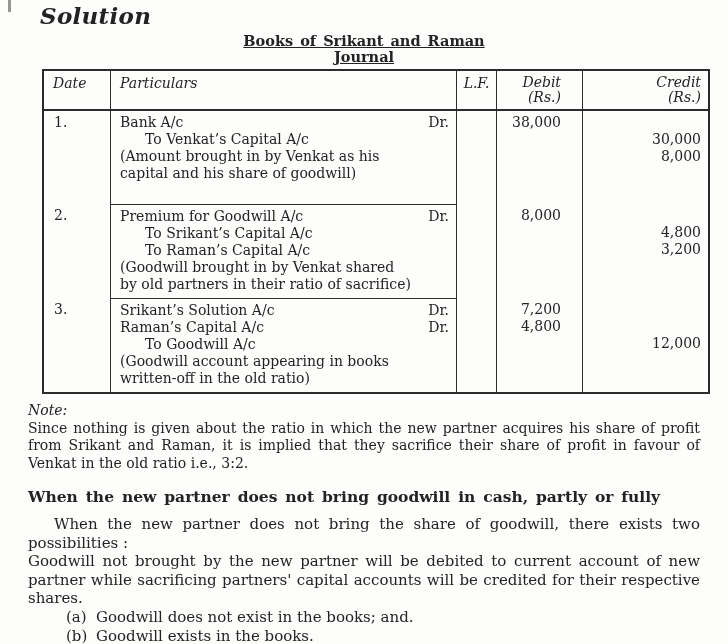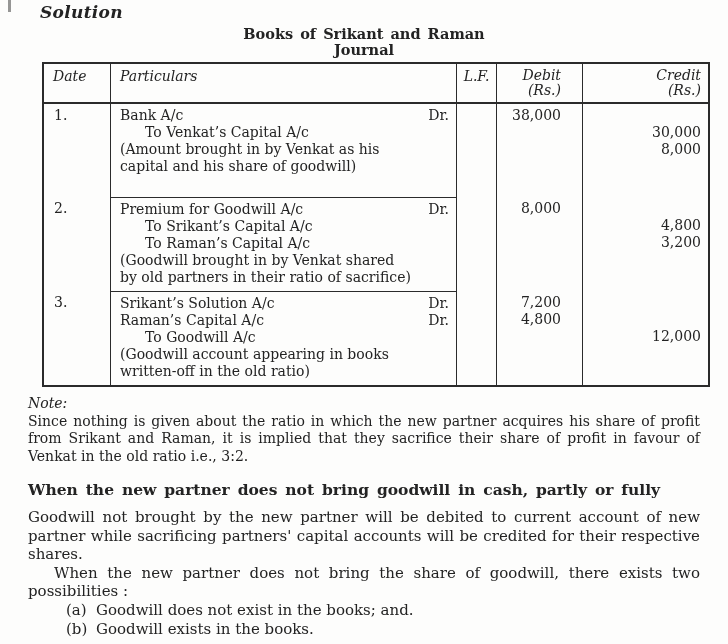--- a/index.html
+++ b/index.html
@@ -14,25 +14,25 @@
   }
   .page { position: relative; padding: 2px 28px 0 28px; }
 
   .scan-artifact {
     position: absolute; left: 8px; top: 0;
     width: 3px; height: 12px;
     background: #6a6a6a; opacity: .7;
   }
 
   .solution-heading {
-    font-size: 17px; font-weight: bold; font-style: italic;
+    font-size: 23px; font-weight: bold; font-style: italic;
     margin: 0 0 4px 12px; letter-spacing: .3px;
   }
 
-  .title-block { text-align: center; font-weight: bold; font-size: 14.5px; line-height: 16px; word-spacing: 2px; }
+  .title-block { text-align: center; font-weight: bold; font-size: 14.5px; line-height: 16px; word-spacing: 2px; text-decoration: underline; }
   .title-block div { margin: 0; }
 
   
   .journal {
     margin: 4px 0 0 14px;
     width: 668px;
     border: 2px solid #2b2b2b;
     box-sizing: border-box;
   }
   .jrow { display: grid; grid-template-columns: 67px 346px 40px 86px 1fr; }
@@ -216,23 +216,23 @@
       </div>
   </div>
 
   <div class="note">
     <div class="note-label">Note:</div>
     <div class="note-text">Since nothing is given about the ratio in which the new partner acquires his share of profit from Srikant and Raman, it is implied that they sacrifice their share of profit in favour of Venkat in the old ratio i.e., 3:2.</div>
   </div>
 
   <div class="section-heading">When the new partner does not bring goodwill in cash, partly or fully</div>
 
+  <p class="body-para indented">When the new partner does not bring the share of goodwill, there exists two possibilities :</p>
+
   <p class="body-para">Goodwill not brought by the new partner will be debited to current account of new partner while sacrificing partners' capital accounts will be credited for their respective shares.</p>
-
-  <p class="body-para indented">When the new partner does not bring the share of goodwill, there exists two possibilities :</p>
 
   <div class="possib-list">
     <div class="list-item">
       <span class="list-label">(a)</span>
       <span>Goodwill does not exist in the books; and.</span>
     </div>
     <div class="list-item">
       <span class="list-label">(b)</span>
       <span>Goodwill exists in the books.</span>
     </div>

